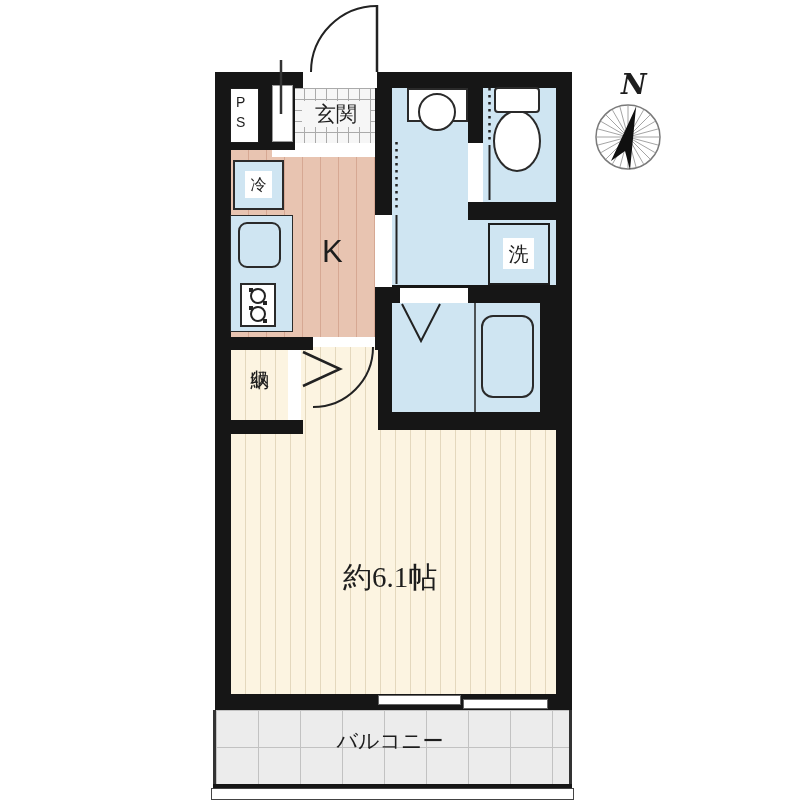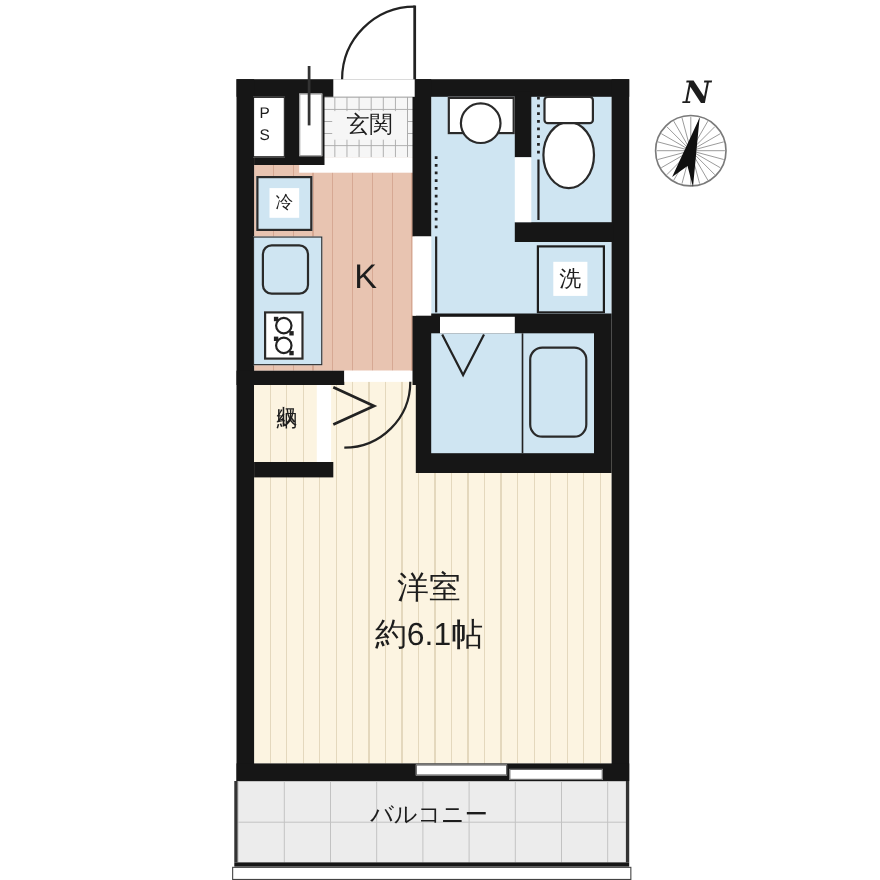--- a/index.html
+++ b/index.html
@@ -92,22 +92,21 @@
 
   <div class="abs balcony" style="left:213px;top:710px;width:359px;height:74px;border-left:3px solid #333;border-right:3px solid #333;"></div>
   <div class="abs wall" style="left:213px;top:784px;width:359px;height:4px;"></div>
   <div class="abs white" style="left:211px;top:788px;width:363px;height:12px;border:1.5px solid #444;"></div>
   <div class="abs white" style="left:378px;top:695px;width:83px;height:10px;border:1.5px solid #666;"></div>
   <div class="abs white" style="left:463px;top:699px;width:85px;height:10px;border:1.5px solid #666;"></div>
 
   <div class="abs center lbl" style="left:302px;top:101px;width:68px;height:26px;font-size:21px;background:var(--tile-white);">玄関</div>
   <div class="abs lbl" style="left:322px;top:233px;font-size:31px;">K</div>
   <div class="abs lbl" style="left:248px;top:354px;font-size:19px;writing-mode:vertical-rl;text-orientation:upright;letter-spacing:2px;">収納</div>
-  <div class="abs center lbl" style="left:300px;top:518px;width:180px;height:34px;font-size:29px;">洋室</div>
-  <div class="abs center lbl" style="left:300px;top:560px;width:180px;height:34px;font-size:29px;">約6.1帖</div>
+  <div class="abs center lbl" style="left:300px;top:560px;width:180px;height:34px;font-size:29px;font-family:Liberation Serif, serif;">約6.1帖</div>
   <div class="abs center lbl" style="left:290px;top:727px;width:200px;height:28px;font-size:21px;">バルコニー</div>
   <div class="abs lbl" style="left:621px;top:68px;font-size:28px;font-family:'DejaVu Serif','Liberation Serif',serif;font-style:italic;font-weight:bold;">N</div>
 
   <svg class="overlay" width="800" height="800" viewBox="0 0 800 800">
 
     <line x1="281" y1="60" x2="281" y2="114" stroke="#333" stroke-width="2.5"></line>
 
     <line x1="377" y1="5" x2="377" y2="72" stroke="#222" stroke-width="2.5"></line>
     <path d="M 377 6 A 66 66 0 0 0 311 72" fill="none" stroke="#222" stroke-width="2"></path>
 

